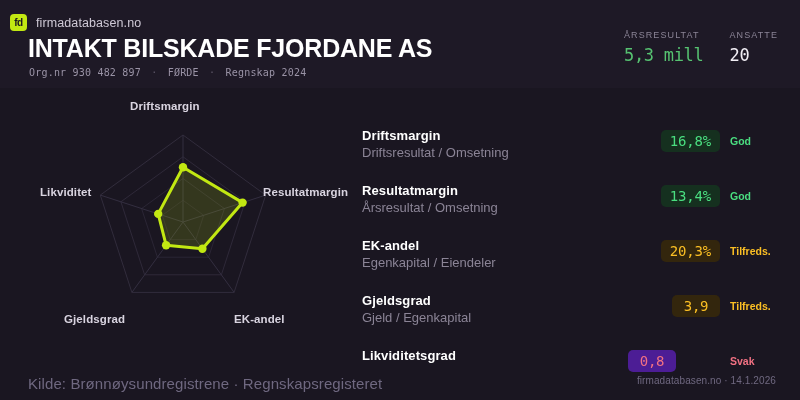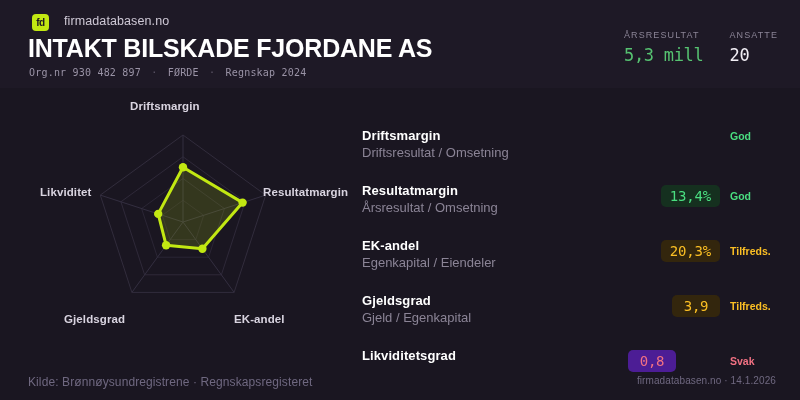--- a/index.html
+++ b/index.html
@@ -8,21 +8,21 @@
     background:#1a1621;
     font-family:"Liberation Sans", sans-serif;
     overflow:hidden;
     position:relative;
     color:#ffffff;
   }
   .card{position:absolute;inset:0;width:800px;height:400px;background:#1a1621;}
 
   
   .header{position:absolute;left:0;top:0;width:800px;height:88px;background:#1e1926;}
-  .brand{position:absolute;left:32px;top:14px;display:flex;align-items:flex-start;gap:15px;}
+  .brand{position:absolute;left:10px;top:14px;display:flex;align-items:center;gap:9px;}
   .logo-mark{
     width:17px;height:17px;border-radius:4px;background:#c2e812;
     display:flex;align-items:center;justify-content:center;
     font-size:10px;font-weight:bold;color:#1a1621;letter-spacing:-0.5px;
     font-family:"Liberation Sans", sans-serif;
   }
   .brand-text{font-size:12.5px;color:#cfc9d6;letter-spacing:.1px;}
 
   .company-name{
     position:absolute;left:28px;top:34px;
@@ -72,21 +72,21 @@
 
   .tone-good  .m-badge{background:#15301f;color:#4ade80;}
   .tone-good  .m-verdict{color:#4ade80;}
   .tone-ok    .m-badge{background:#33260d;color:#fbbf24;}
   .tone-ok    .m-verdict{color:#fbbf24;}
   .tone-weak  .m-badge{background:#4c1d95;color:#f27183;}
   .tone-weak  .m-verdict{color:#f27183;padding-left:44px;}
 
   
   .footer{position:absolute;left:0;bottom:0;width:800px;height:34px;}
-  .foot-left{position:absolute;left:28px;top:9px;font-size:12px;color:#6f6880;letter-spacing:.1px;}
+  .foot-left{position:absolute;left:28px;top:9px;font-size:15px;color:#6f6880;letter-spacing:.1px;}
   .foot-right{position:absolute;right:24px;top:9px;font-size:10px;color:#6f6880;letter-spacing:.1px;}
 </style>
 </head>
 <body>
 
 <div class="card">
 
   <div class="header">
 
     <div class="brand">
@@ -147,20 +147,21 @@
     <div class="axis-label" style="left:64px;top:225px;">Gjeldsgrad</div>
     <div class="axis-label" style="left:40px;top:98px;">Likviditet</div>
   </div>
 
   <div class="metrics">
 
     <div class="metric-row tone-good">
       <div class="m-name">Driftsmargin</div>
       <div class="m-formula">Driftsresultat / Omsetning</div>
       <div class="m-right">
+        <div class="m-badge">16,8%</div>
         <div class="m-verdict">God</div>
       </div>
     </div>
 
     <div class="metric-row tone-good">
       <div class="m-name">Resultatmargin</div>
       <div class="m-formula">Årsresultat / Omsetning</div>
       <div class="m-right">
         <div class="m-badge">13,4%</div>
         <div class="m-verdict">God</div>

